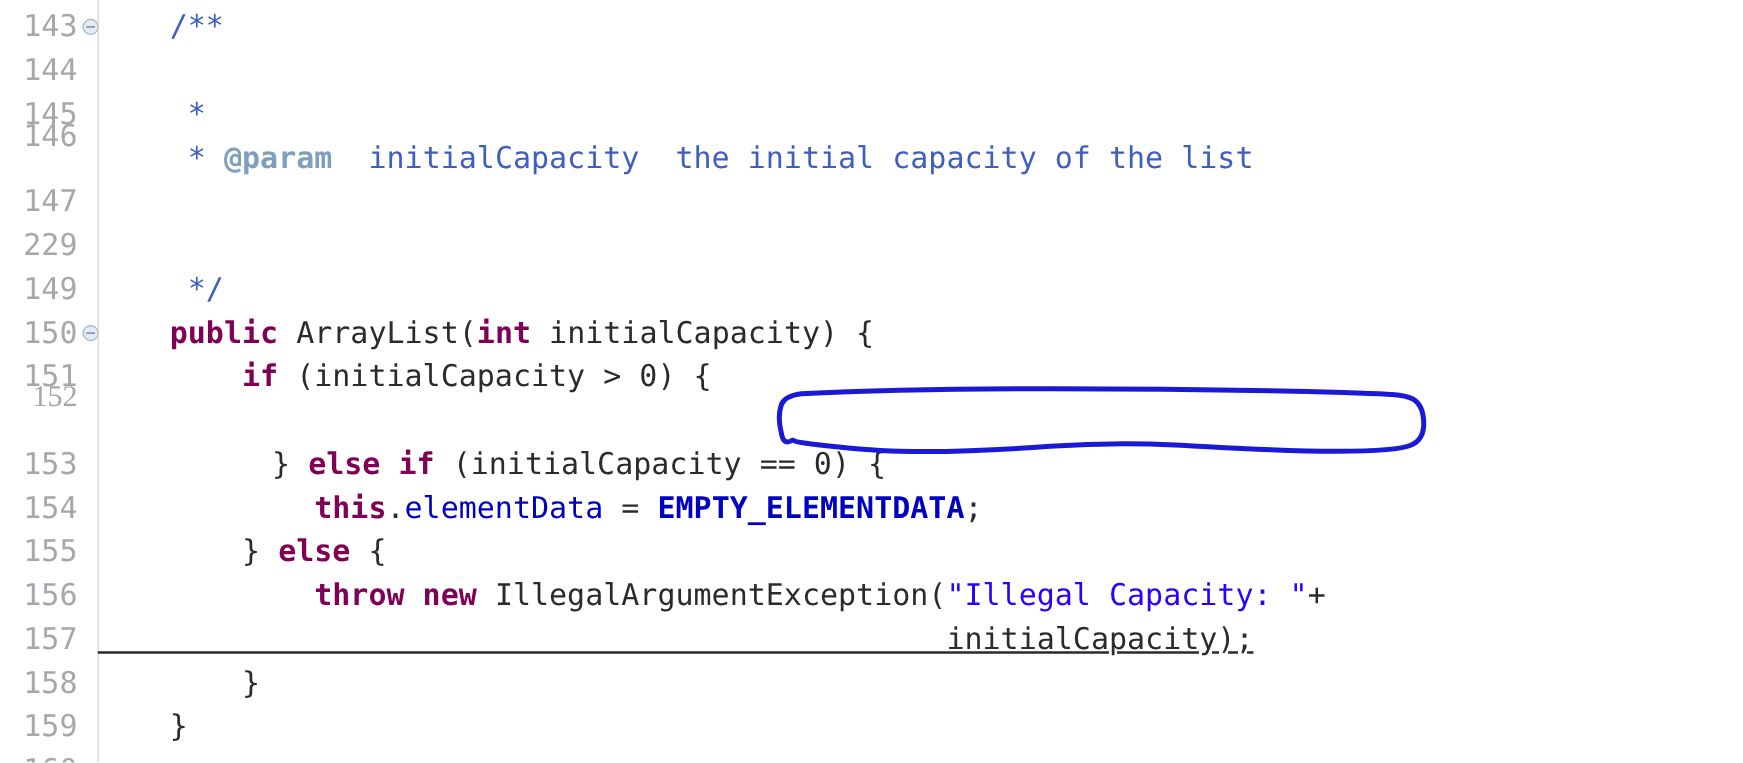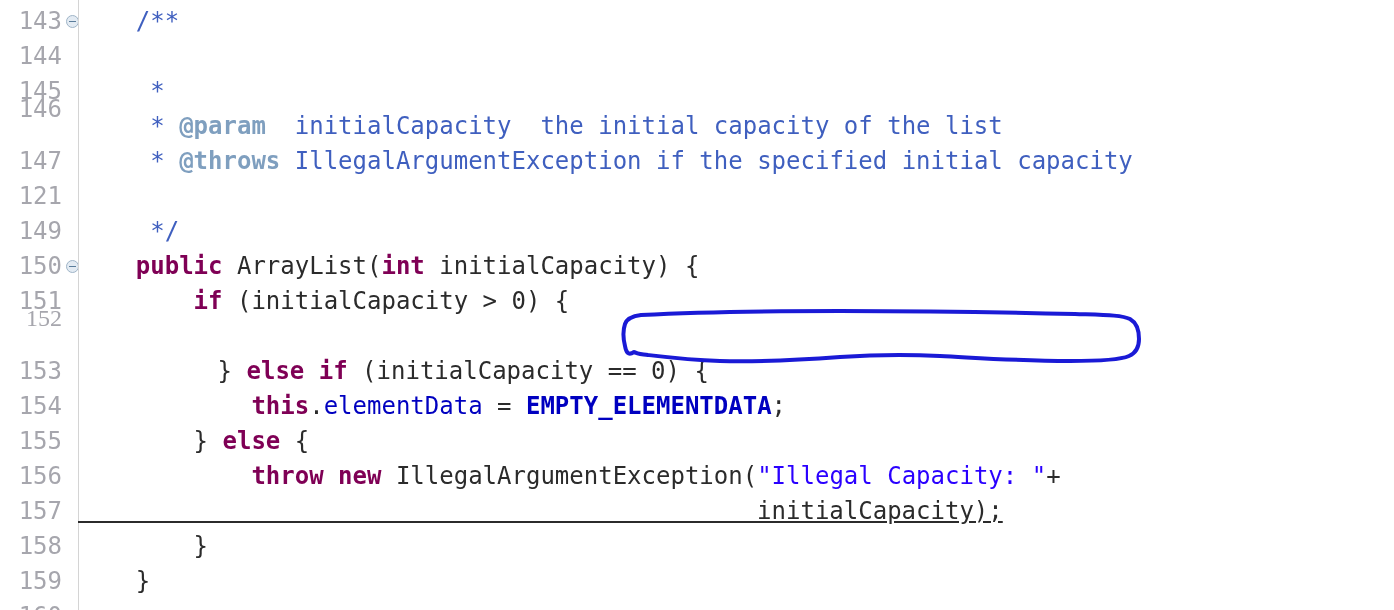--- a/index.html
+++ b/index.html
@@ -54,21 +54,21 @@
 <body>
 
 <div id="editor">
 
   <div id="gutter">
       <div class="ln" style="top: 4px;">143</div>
       <div class="ln" style="top: 39px;">144</div>
       <div class="ln" style="top: 74px; text-align: right;">145</div>
       <div class="ln" style="top: 92px;">146</div>
       <div class="ln" style="top: 144px;">147</div>
-      <div class="ln" style="top: 179px;">121</div>
+      <div class="ln" style="top: 179px;">229</div>
       <div class="ln" style="top: 214px;">149</div>
       <div class="ln" style="top: 249px;">150</div>
       <div class="ln" style="top: 284px;">151</div>
       <div class="ln" style="top: 301px; font-family: Liberation Serif, serif;">152</div>
       <div class="ln" style="top: 354px;">153</div>
       <div class="ln" style="top: 389px;">154</div>
       <div class="ln" style="top: 424px;">155</div>
       <div class="ln" style="top: 459px;">156</div>
       <div class="ln" style="top: 494px;">157</div>
       <div class="ln" style="top: 529px;">158</div>
@@ -76,21 +76,20 @@
       <div class="ln" style="top: 599px;">160</div>
       <div class="fold" style="top: 15px;"></div>
       <div class="fold" style="top: 260px;"></div>
     </div>
   <div id="gutter-rule"></div>
 
   <div id="code">
       <div class="cl" style="top: 4px;"><span class="pl">    </span><span class="cm">/**</span></div>
       <div class="cl" style="top: 74px;"><span class="cm">     *</span></div>
       <div class="cl" style="top: 109px;"><span class="cm">     * </span><span class="cmtag">@param</span><span class="cm">  initialCapacity  the initial capacity of the list</span></div>
-      <div class="cl" style="top: 144px;"><span class="cm">     * </span><span class="cmtag">@throws</span><span class="cm"> IllegalArgumentException if the specified initial capacity</span></div>
       <div class="cl" style="top: 214px;"><span class="cm">     */</span></div>
       <div class="cl" style="top: 249px;"><span class="pl">    </span><span class="kw">public</span><span class="pl"> ArrayList(</span><span class="kw">int</span><span class="pl"> initialCapacity) {</span></div>
       <div class="cl" style="top: 284px;"><span class="pl">        </span><span class="kw">if</span><span class="pl"> (initialCapacity &gt; 0) {</span></div>
       <div class="cl" style="top: 354px; padding-left: 24px;"><span class="pl">        } </span><span class="kw">else</span><span class="pl"> </span><span class="kw">if</span><span class="pl"> (initialCapacity == 0) {</span></div>
       <div class="cl" style="top: 389px;"><span class="pl">            </span><span class="kw">this</span><span class="pl">.</span><span class="fld">elementData</span><span class="pl"> = </span><span class="sfld">EMPTY_ELEMENTDATA</span><span class="pl">;</span></div>
       <div class="cl" style="top: 424px;"><span class="pl">        } </span><span class="kw">else</span><span class="pl"> {</span></div>
       <div class="cl" style="top: 459px;"><span class="pl">            </span><span class="kw">throw</span><span class="pl"> </span><span class="kw">new</span><span class="pl"> IllegalArgumentException(</span><span class="str">"Illegal Capacity: "</span><span class="pl">+</span></div>
       <div class="cl" style="top: 494px; text-decoration: underline;"><span class="pl">                                               initialCapacity);</span></div>
       <div class="cl" style="top: 529px;"><span class="pl">        }</span></div>
       <div class="cl" style="top: 564px;"><span class="pl">    }</span></div>

